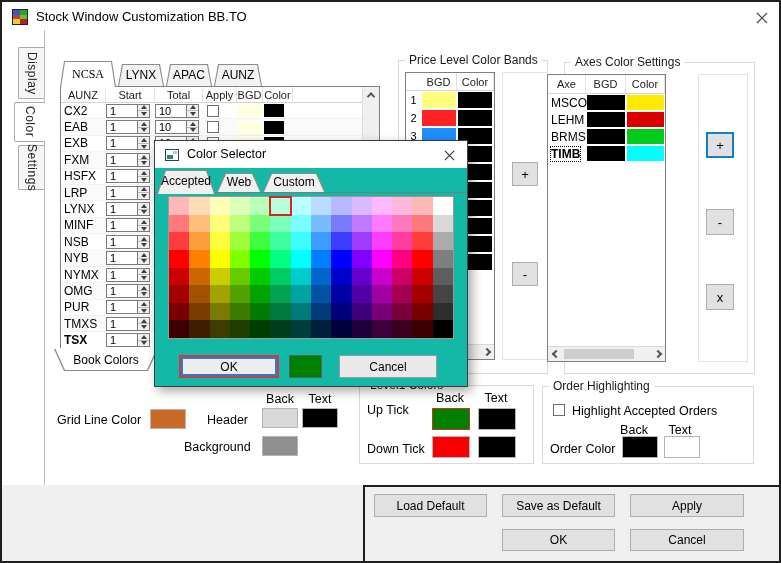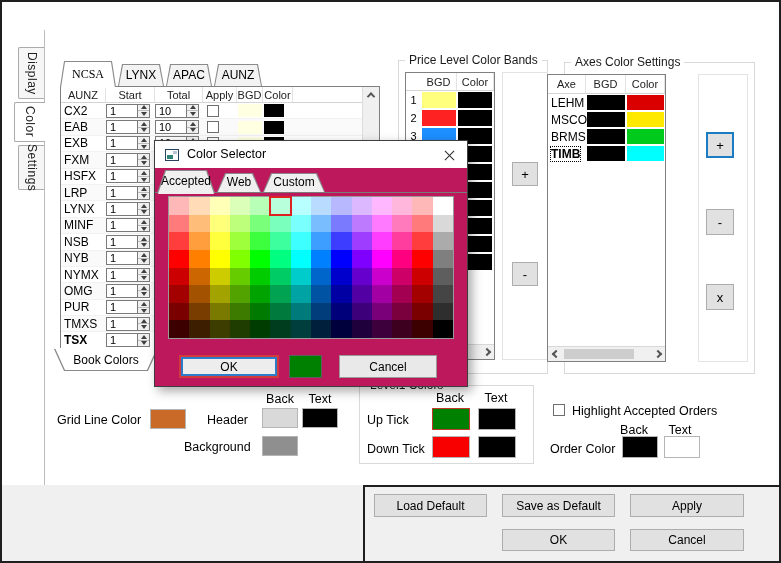--- a/index.html
+++ b/index.html
@@ -74,40 +74,56 @@
   
   .lbl{position:absolute;font-size:12.5px;color:#000;white-space:nowrap;}
   .colhdr{position:absolute;font-size:12.5px;color:#000;text-align:center;}
   .swatch{position:absolute;border:1px solid #b5b5b5;}
   .swatch.hl{border:1px solid #c0392b;}
   
   .footer-bg{position:absolute;left:0;right:0;top:483px;bottom:0;background:#f0f0f0;}
   .footer-panel{position:absolute;left:361px;top:483px;right:0;bottom:0;border-left:2px solid #1f1f1f;border-top:2px solid #1f1f1f;}
   .wbtn{position:absolute;background:#e1e1e1;border:1px solid #adadad;font-size:12px;color:#000;display:flex;align-items:center;justify-content:center;cursor:pointer;}
   
-  .dialog{position:absolute;left:152px;top:138px;width:314px;height:247px;background:#be185d;border:1px solid #3e3e3e;box-shadow:4px 4px 10px rgba(0,0,0,0.35);z-index:50;}
+  .dialog{position:absolute;left:152px;top:138px;width:314px;height:247px;background:#14b8a6;border:1px solid #3e3e3e;box-shadow:4px 4px 10px rgba(0,0,0,0.35);z-index:50;}
   .dlg-title{position:absolute;left:0;top:0;right:0;height:27px;background:#fff;}
   .dlg-icon{position:absolute;left:10px;top:8px;width:14px;height:12px;border:1px solid #27415f;background:#fff;}
   .dlg-icon i{position:absolute;left:1px;bottom:1px;width:6px;height:4px;background:#2e8577;display:block;}
   .dlg-icon b{position:absolute;right:1px;top:1px;width:4px;height:3px;background:#b9c6d2;display:block;}
   .dlg-title-text{position:absolute;left:32px;top:6px;font-size:12.5px;color:#000;}
   .dlg-close{position:absolute;right:10px;top:6px;width:16px;height:16px;display:flex;align-items:center;justify-content:center;cursor:pointer;}
   .cs-baseline{position:absolute;left:0;right:0;top:51px;height:1px;background:#7a7a7a;}
   .palette{position:absolute;left:13px;top:55px;width:286px;height:143px;border:1px solid #9a9a9a;background:#fff;display:grid;grid-template-columns:repeat(14,1fr);grid-template-rows:repeat(8,1fr);}
   .pcell{cursor:pointer;}
   .pcell.sel{outline:2px solid #dd2222;outline-offset:-1px;position:relative;z-index:2;}
   .ok-btn{position:absolute;left:24px;top:214px;width:100px;height:23px;background:#ededed;border:2px solid #d23b3b;box-shadow:inset 0 0 0 2px #2e7bc9;font-size:12px;display:flex;align-items:center;justify-content:center;cursor:pointer;}
   .cur-swatch{position:absolute;left:134px;top:214px;width:33px;height:23px;border:1px solid #5e5e5e;}
   .cancel-btn{position:absolute;left:184px;top:214px;width:98px;height:23px;background:#e9e9e9;border:1px solid #9a9a9a;font-size:12px;display:flex;align-items:center;justify-content:center;cursor:pointer;}
 </style>
 </head>
 <body>
 
 <div class="window">
 
+  <div class="titlebar">
+    <div class="app-icon">
+      <i style="background:#2f5bd7"></i>
+        <i style="background:#2ca42c"></i>
+      <i style="background:#d23b2b"></i>
+        <i style="background:#65c32f"></i>
+      <i style="background:#e8cf2a"></i>
+        <i style="background:#b32222"></i>
+    </div>
+    <span class="win-title">Stock Window Customization BB.TO</span>
+    <div class="win-close">
+      <svg width="12" height="12" viewBox="0 0 12 12">
+          <path d="M1 1 L11 11 M11 1 L1 11" stroke="#444" stroke-width="1.2"></path>
+        </svg>
+    </div>
+  </div>
 
   <div class="page-border"></div>
   <div id="side-tabs">
       <div class="side-tab" style="top: 45px; height: 52px;">
         <span>Display</span>
       </div>
       <div class="side-tab active" style="top: 100px; height: 40px;">
         <span>Color</span>
       </div>
       <div class="side-tab" style="top: 143px; height: 45px;">
@@ -849,35 +865,35 @@
     <span class="legend">Axes Color Settings</span>
   </div>
   <div class="gtable" id="axes-table" style="left:545px;top:72px;width:119px;height:288px;">
     <div class="thead" id="axes-header" style="height:19px;">
         <span class="hc" style="width: 38px;">Axe</span>
         <span class="hc" style="width: 40px;">BGD</span>
         <span class="hc" style="width: 39px;">Color</span>
       </div>
     <div id="axes-rows">
         <div class="trow axes-row">
+          <div class="ac-axe"><span>MSCO</span></div>
+          <div class="ac-bgd">
+            <div class="fillsw" style="background: rgb(0, 0, 0);"></div>
+          </div>
+          <div class="ac-col">
+            <div class="fillsw" style="background: rgb(255, 233, 0);"></div>
+          </div>
+        </div>
+        <div class="trow axes-row">
           <div class="ac-axe"><span>LEHM</span></div>
           <div class="ac-bgd">
             <div class="fillsw" style="background: rgb(0, 0, 0);"></div>
           </div>
           <div class="ac-col">
             <div class="fillsw" style="background: rgb(219, 0, 0);"></div>
-          </div>
-        </div>
-        <div class="trow axes-row">
-          <div class="ac-axe"><span>MSCO</span></div>
-          <div class="ac-bgd">
-            <div class="fillsw" style="background: rgb(0, 0, 0);"></div>
-          </div>
-          <div class="ac-col">
-            <div class="fillsw" style="background: rgb(255, 233, 0);"></div>
           </div>
         </div>
         <div class="trow axes-row">
           <div class="ac-axe"><span>BRMS</span></div>
           <div class="ac-bgd">
             <div class="fillsw" style="background: rgb(0, 0, 0);"></div>
           </div>
           <div class="ac-col">
             <div class="fillsw" style="background: rgb(0, 203, 29);"></div>
           </div>
@@ -915,27 +931,30 @@
   <div class="swatch" style="left: 260px; top: 406px; width: 36px; height: 20px; background: rgb(217, 217, 217);"></div>
   <div class="swatch" style="left: 300px; top: 406px; width: 36px; height: 20px; background: rgb(0, 0, 0);"></div>
   <span class="lbl" style="left:182px;top:438px;">Background</span>
   <div class="swatch" style="left: 260px; top: 434px; width: 36px; height: 20px; background: rgb(143, 143, 143);"></div>
 
   <div class="group" style="left:357px;top:383px;width:175px;height:79px;">
     <span class="legend">Level1 Colors</span>
   </div>
   <span class="colhdr" style="left:426px;top:389px;width:44px;">Back</span>
   <span class="colhdr" style="left:472px;top:389px;width:44px;">Text</span>
-  <span class="lbl" style="left:365px;top:411px;">Up Tick</span>
+  <span class="lbl" style="left:365px;top:401px;">Up Tick</span>
   <div class="swatch hl" style="left: 430px; top: 406px; width: 38px; height: 22px; background: rgb(0, 128, 0);"></div>
   <div class="swatch" style="left: 476px; top: 406px; width: 38px; height: 22px; background: rgb(0, 0, 0);"></div>
   <span class="lbl" style="left:365px;top:440px;">Down Tick</span>
   <div class="swatch" style="left: 430px; top: 434px; width: 38px; height: 22px; background: rgb(248, 0, 0);"></div>
   <div class="swatch" style="left: 476px; top: 434px; width: 38px; height: 22px; background: rgb(0, 0, 0);"></div>
 
+  <div class="group" style="left:540px;top:384px;width:212px;height:78px;">
+    <span class="legend">Order Highlighting</span>
+  </div>
   <div class="cbx" style="position:absolute;left:551px;top:402px;margin:0;"></div>
   <span class="lbl" style="left:570px;top:402px;">Highlight Accepted Orders</span>
   <span class="colhdr" style="left:610px;top:421px;width:44px;">Back</span>
   <span class="colhdr" style="left:656px;top:421px;width:44px;">Text</span>
   <span class="lbl" style="left:548px;top:440px;">Order Color</span>
   <div class="swatch" style="left: 620px; top: 434px; width: 36px; height: 22px; background: rgb(0, 0, 0);"></div>
   <div class="swatch" style="left: 662px; top: 434px; width: 36px; height: 22px; background: rgb(255, 255, 255);"></div>
 
   <div class="footer-bg"></div>
   <div class="footer-panel"></div>

